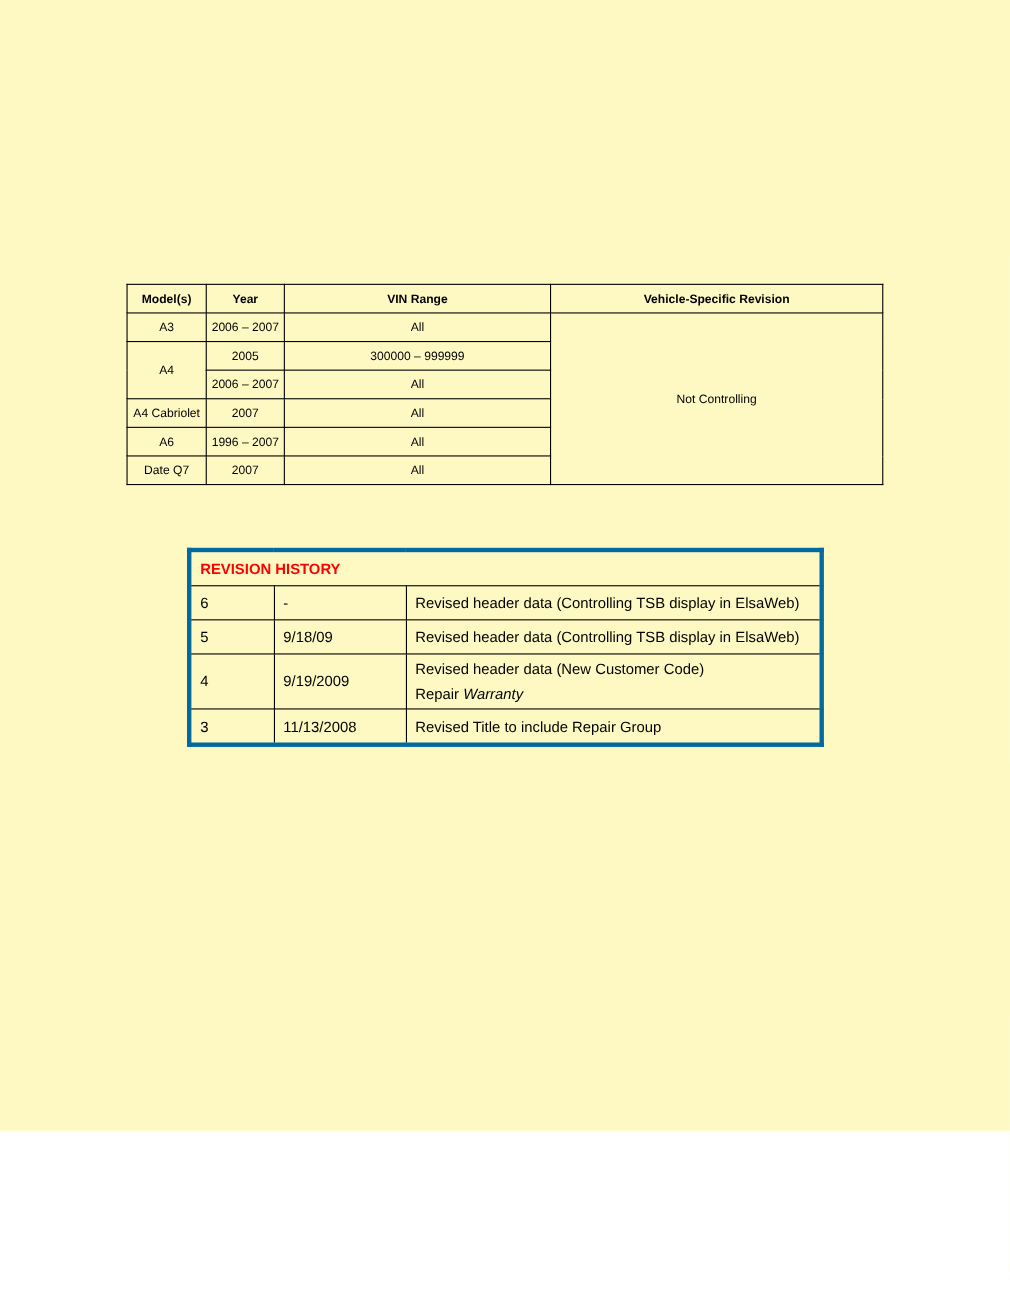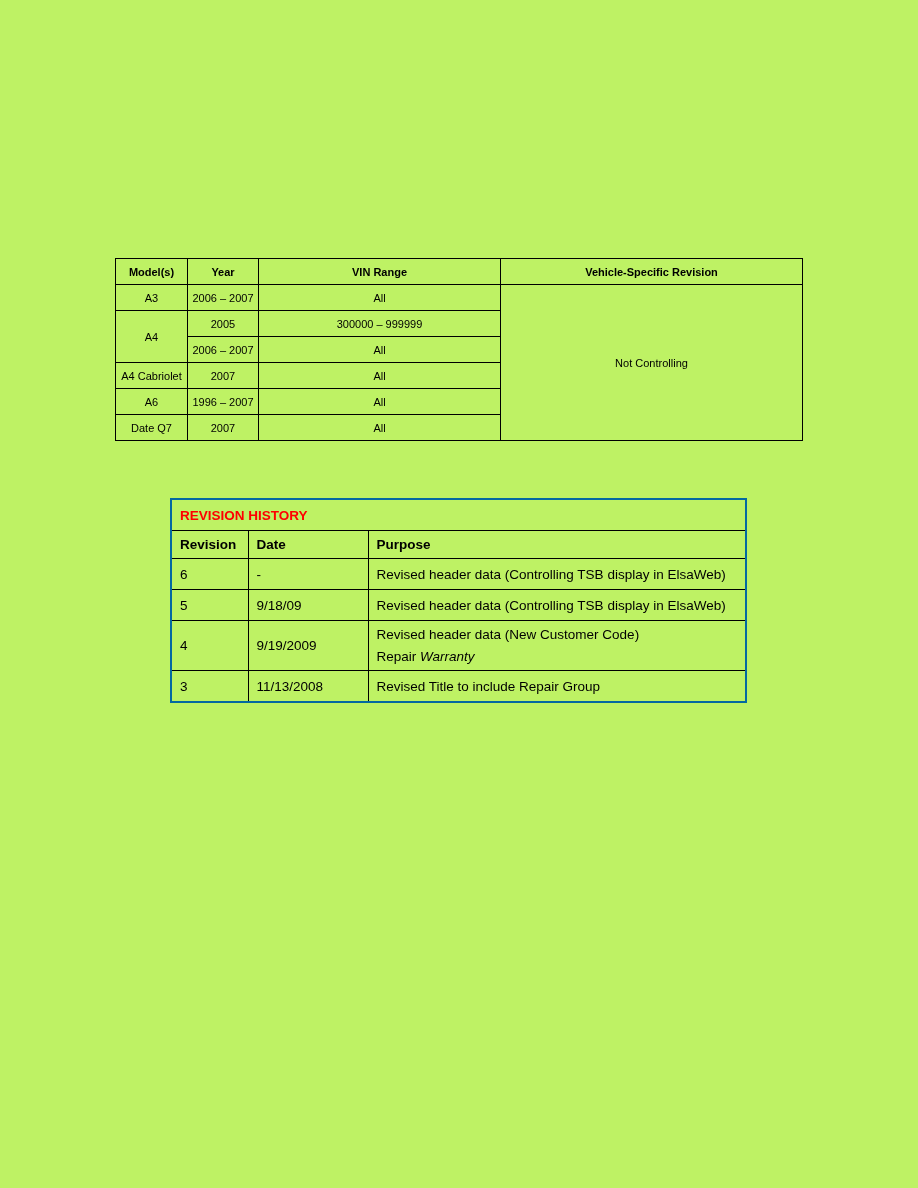--- a/index.html
+++ b/index.html
@@ -13,22 +13,22 @@
     font-family: "Liberation Sans", sans-serif;
     color: #000000;
     position: relative;
     overflow: hidden;
   }
   .page {
     position: absolute;
     left: 0;
     top: 0;
     width: 918px;
-    height: 1188px;
-    background: #bef264;
+    height: 1028px;
+    background: #fef9c3;
   }
   table {
     border-collapse: collapse;
     table-layout: fixed;
   }
 
   
   .vehicle-table {
     position: absolute;
     left: 115px;
@@ -49,21 +49,21 @@
     font-weight: bold;
   }
 
   
   .revision-table {
     position: absolute;
     left: 170px;
     top: 498px;
     width: 575px;
     font-size: 13.5px;
-    border: 2px solid #0369a1;
+    border: 4px solid #0369a1;
   }
   .revision-table th,
   .revision-table td {
     border: 1px solid #000000;
     text-align: left;
     vertical-align: middle;
     padding: 6px 8px;
   }
   .revision-table th {
     font-weight: bold;
@@ -137,25 +137,20 @@
   <table class="revision-table">
     <colgroup>
       <col style="width:77px">
       <col style="width:120px">
       <col style="width:378px">
     </colgroup>
     <tbody>
       <tr>
         <td colspan="3" class="rev-title-cell">REVISION HISTORY</td>
       </tr>
-      <tr>
-        <th>Revision</th>
-        <th>Date</th>
-        <th>Purpose</th>
-      </tr>
       <tr class="rev-row">
         <td>6</td>
         <td>-</td>
         <td>Revised header data (Controlling TSB display in ElsaWeb)</td>
       </tr>
       <tr class="rev-row">
         <td>5</td>
         <td>9/18/09</td>
         <td>Revised header data (Controlling TSB display in ElsaWeb)</td>
       </tr>

